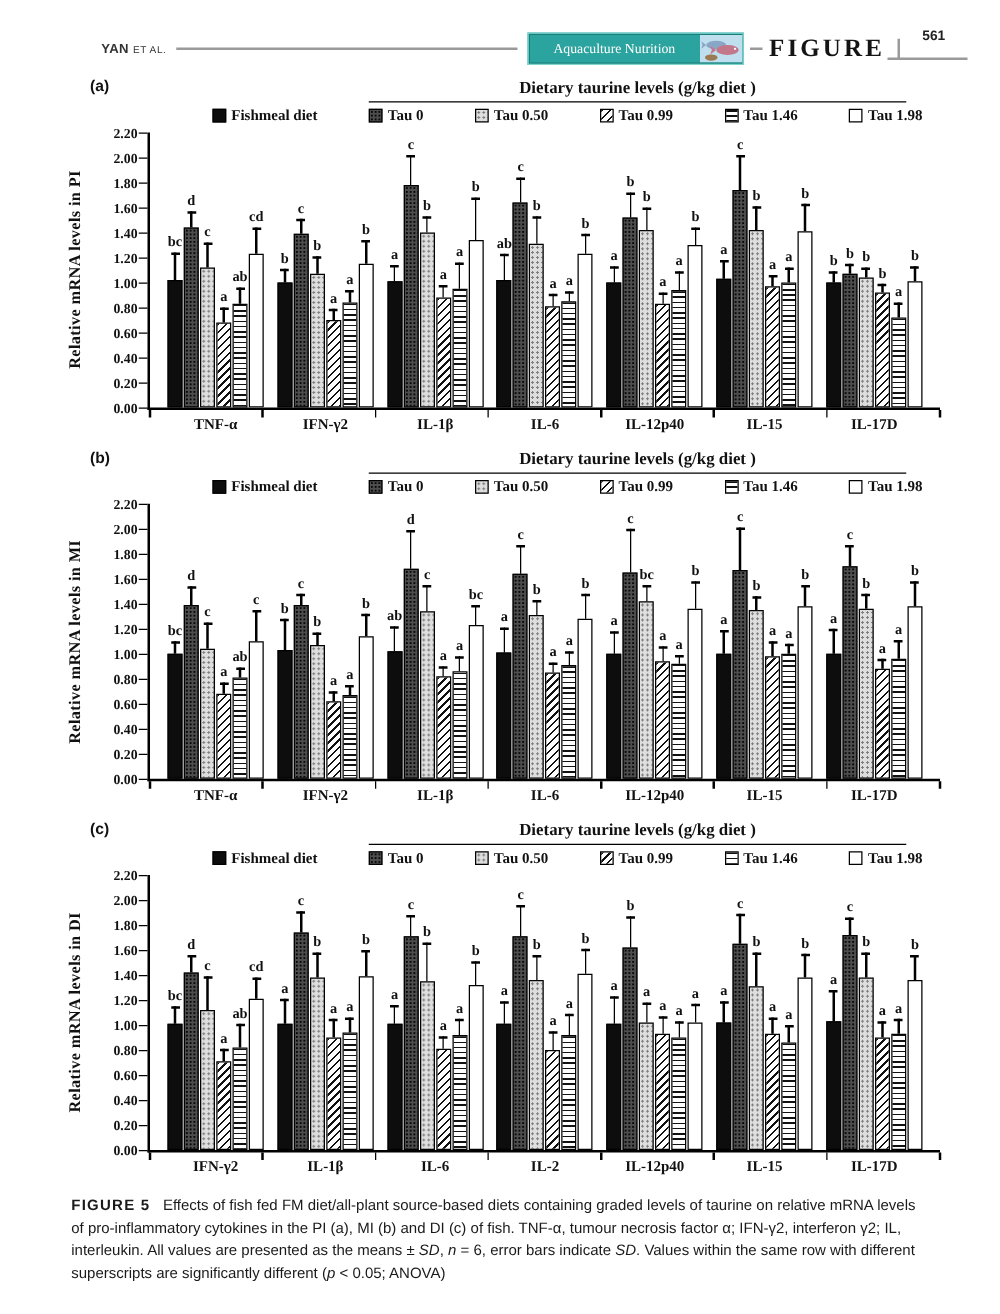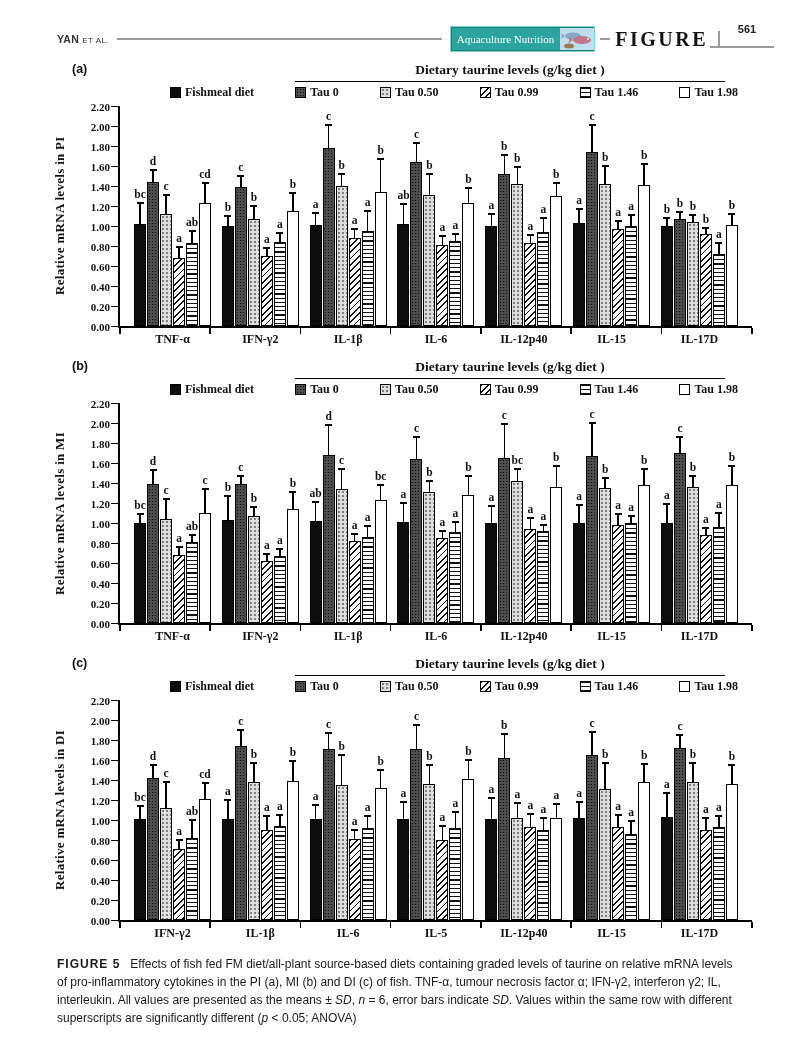--- a/index.html
+++ b/index.html
@@ -1,26 +1,26 @@
 <!DOCTYPE html>
 <html><head>
 <meta charset="utf-8">
 <style>
   html,body{margin:0;padding:0;background:#fff;}
   .page{position:relative;width:800px;height:1051px;background:#fff;overflow:hidden;
         font-family:"Liberation Sans",sans-serif;color:#111;}
 
   
   .header{display:flex;align-items:center;margin:26px 26px 0 57px;height:26px;}
-  .runhead{font-size:10.5px;color:#333;letter-spacing:.3px;white-space:nowrap;font-weight:bold;}
+  .runhead{font-size:10.5px;color:#333;letter-spacing:.3px;white-space:nowrap;font-weight:bold;margin-left:24px;}
   .runhead .etal{font-size:8px;font-weight:normal;letter-spacing:.5px;}
   .hline{flex:1;height:2px;background:#9a9a9a;margin:0 8px;}
   .hline2{width:10px;height:2px;background:#9a9a9a;margin:0 5px;}
   .badge{display:flex;align-items:center;height:24px;border:1.5px solid #7fd4cf;background:#2ba39e;box-shadow:0 0 0 1px #1c7d78 inset;}
-  .badge-label{color:#fff;font-family:"Liberation Serif",serif;font-size:11px;padding:0 6px;white-space:nowrap;}
+  .badge-label{color:#fff;font-family:"Liberation Serif",serif;font-size:11px;padding:0 20px;white-space:nowrap;}
   .wiley{font-family:"Liberation Serif",serif;font-size:20px;font-weight:600;letter-spacing:2.5px;color:#141414;}
   .pagewrap{position:relative;width:64px;height:26px;margin-left:2px;}
   .pline{position:absolute;bottom:4px;left:0;right:0;height:2px;background:#9a9a9a;}
   .ptick{position:absolute;bottom:4px;left:8px;width:2px;height:17px;background:#9a9a9a;}
   .pnum{position:absolute;top:-3px;left:10px;right:0;text-align:center;font-size:11px;font-weight:bold;color:#222;}
 
   
   .chart{position:relative;width:700px;margin:10px 0 12px 52px;}
   .panel-label{position:absolute;left:20px;top:0;font-weight:bold;font-size:12.5px;}
   .chart-title{margin-left:243px;width:430px;text-align:center;
@@ -988,21 +988,21 @@
               <div class="whisker" style="bottom: 136px; height: 20px;"></div>
               <div class="sig" style="bottom: 158px;">b</div>
             </div>
           </div>
         </div>
       </div>
       <div class="xlabels">
         <div class="xlabel">IFN-γ2</div>
         <div class="xlabel">IL-1β</div>
         <div class="xlabel">IL-6</div>
-        <div class="xlabel">IL-5</div>
+        <div class="xlabel">IL-2</div>
         <div class="xlabel">IL-12p40</div>
         <div class="xlabel">IL-15</div>
         <div class="xlabel">IL-17D</div>
       </div>
     </div>
 
   <p class="caption">
     <span class="cap-label">FIGURE 5</span><span id="caption-body"><span>Effects of fish fed FM diet/all-plant source-based diets containing graded levels of taurine on relative mRNA levels of pro-inflammatory cytokines in the PI (a), MI (b) and DI (c) of fish. TNF-α, tumour necrosis factor α; IFN-γ2, interferon γ2; IL, interleukin. All values are presented as the means ± </span><i>SD</i><span>, </span><i>n</i><span> = 6, error bars indicate </span><i>SD</i><span>. Values within the same row with different superscripts are significantly different (</span><i>p</i><span> &lt; 0.05; ANOVA)</span></span>
   </p>
 

